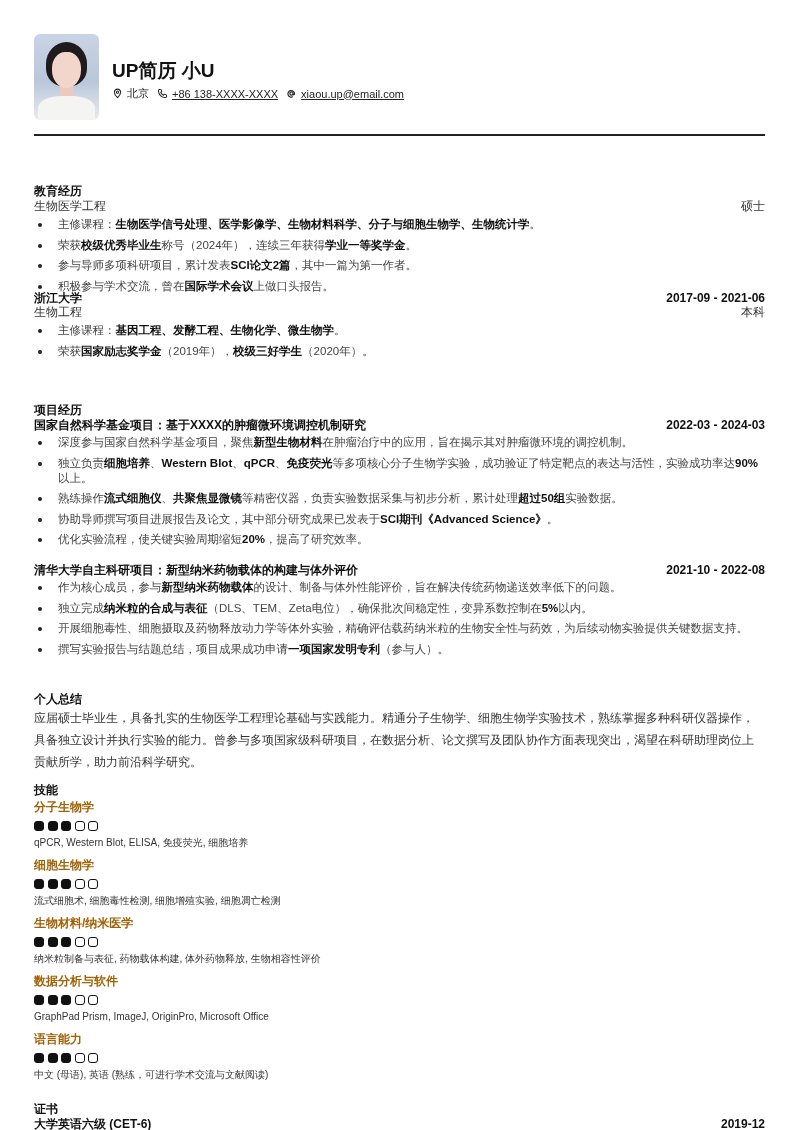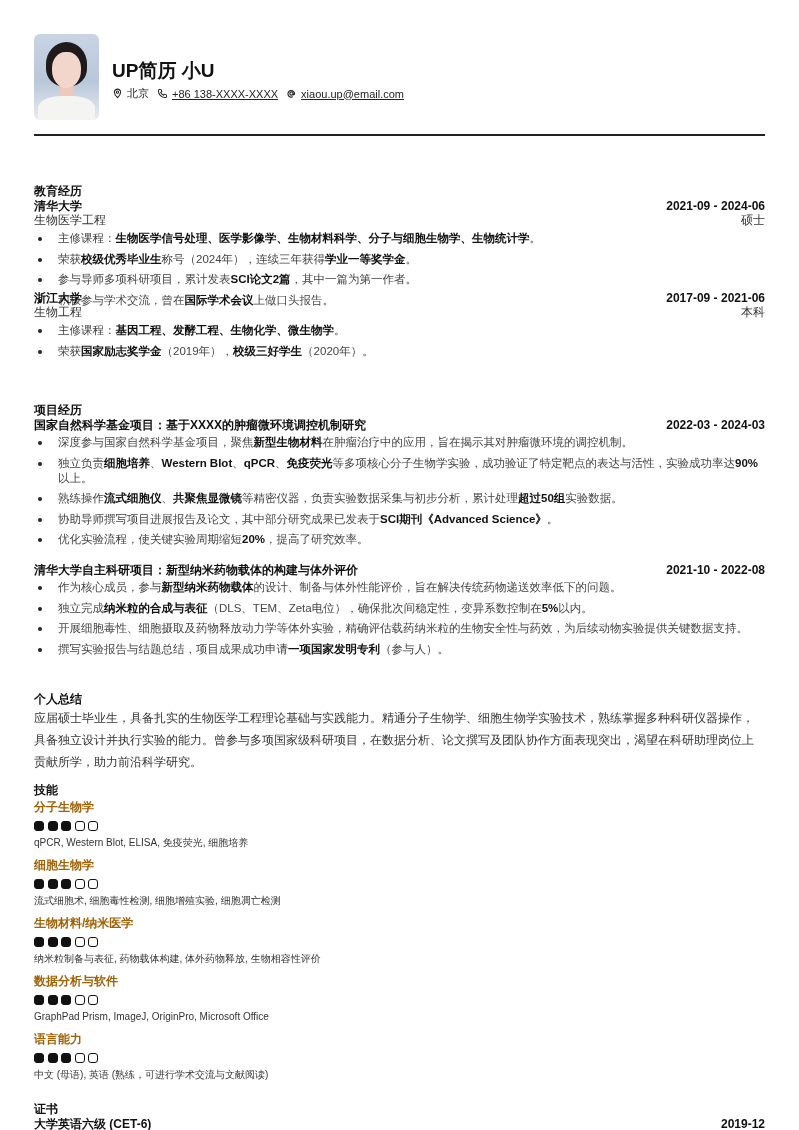--- a/index.html
+++ b/index.html
@@ -79,24 +79,20 @@
             <path d="M7.8 6v.8c0 .9 1.5.9 1.5-.3A3.6 3.6 0 1 0 7.6 9.4" fill="none" stroke="#222" stroke-width="1.2"></path>
           </svg>
         <a>xiaou.up@email.com</a>
       </span>
     </div>
   </div>
   <div class="divider"></div>
 
   <div class="edu">
     <div class="section-title">教育经历</div>
-    <div class="entry-head">
-      <span>清华大学</span>
-      <span>2021-09 - 2024-06</span>
-    </div>
     <div class="entry-sub">
       <span>生物医学工程</span>
       <span>硕士</span>
     </div>
     <ul class="bullets">
         <li><span>主修课程：</span><b>生物医学信号处理、医学影像学、生物材料科学、分子与细胞生物学、生物统计学</b><span>。</span></li>
         <li><span>荣获</span><b>校级优秀毕业生</b><span>称号（2024年），连续三年获得</span><b>学业一等奖学金</b><span>。</span></li>
         <li><span>参与导师多项科研项目，累计发表</span><b>SCI论文2篇</b><span>，其中一篇为第一作者。</span></li>
         <li><span>积极参与学术交流，曾在</span><b>国际学术会议</b><span>上做口头报告。</span></li>
       </ul>

